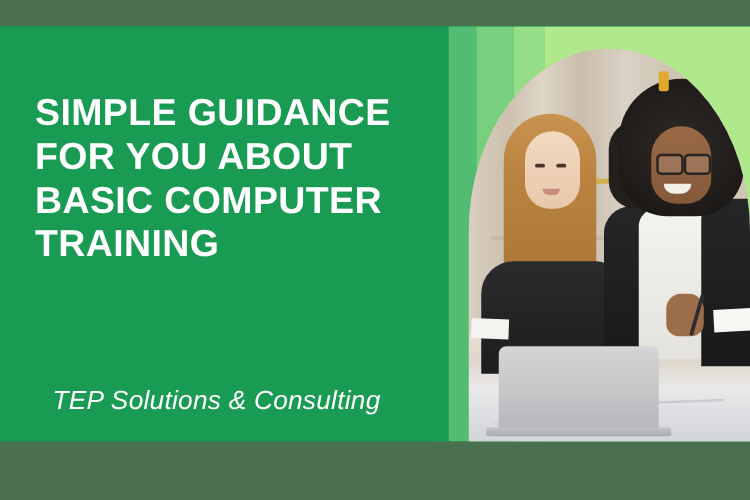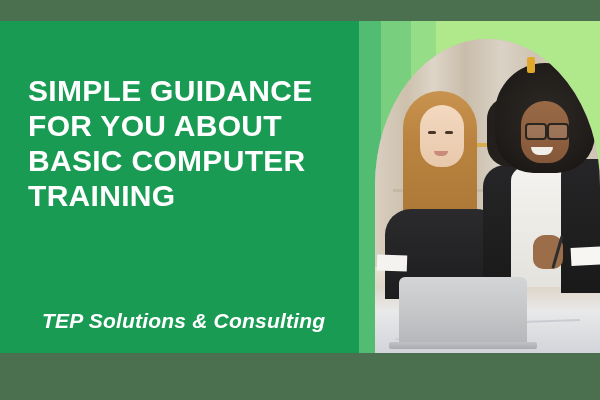--- a/index.html
+++ b/index.html
@@ -28,21 +28,21 @@
     font-weight:bold;
     letter-spacing:0.3px;
     text-transform:uppercase;
     margin:0;
   }
   .subtitle{
     position:absolute;left:42px;top:288px;
     color:#ffffff;
     font-size:21px;
     font-style:italic;
-    font-weight:bold;
+    font-weight:normal;
     letter-spacing:0.2px;
     white-space:nowrap;
   }
 
   
   .right-panel{
     position:absolute;left:345px;top:0;width:255px;height:337px;
     overflow:hidden;background:#1a9b54;
   }
   .stripes{position:absolute;left:0;top:0;width:255px;height:337px;}

